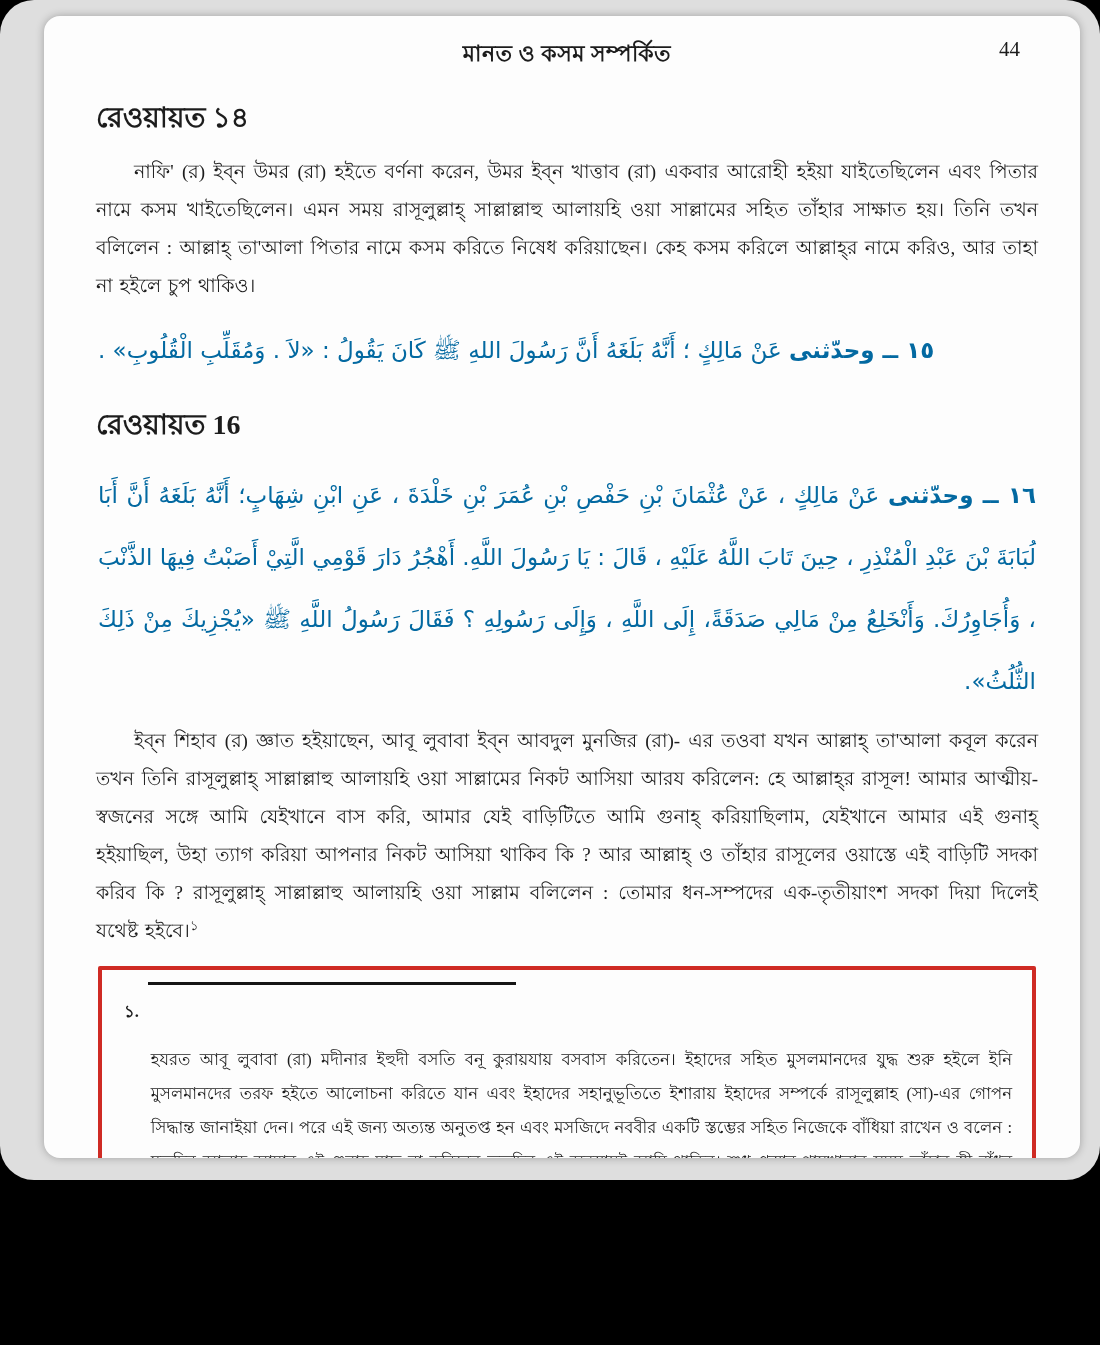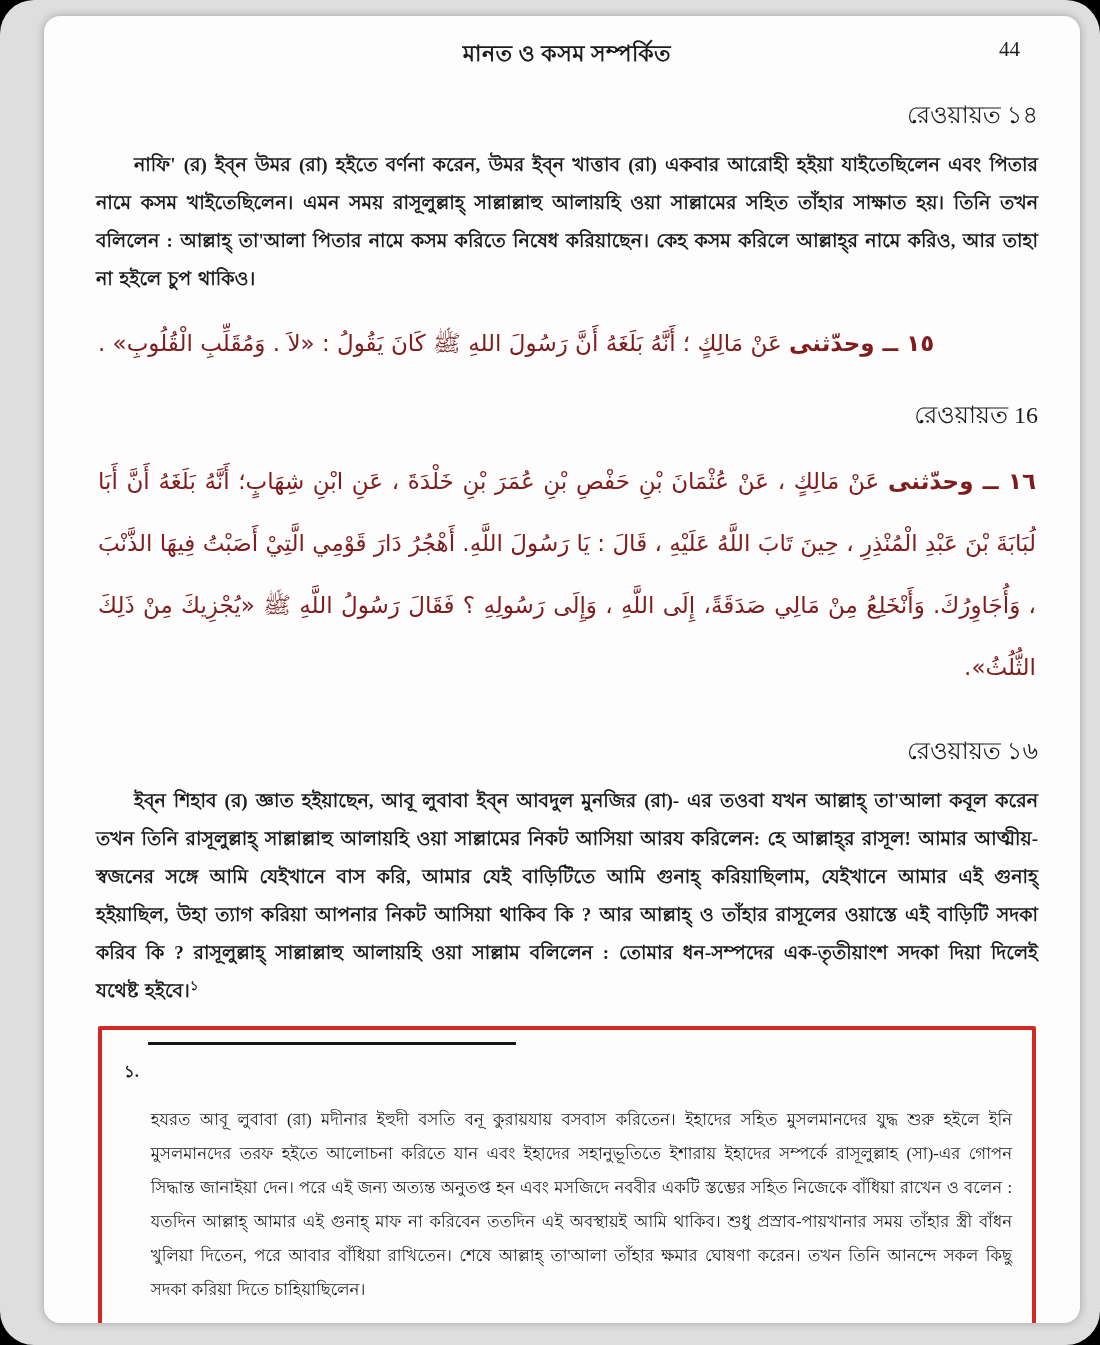--- a/index.html
+++ b/index.html
@@ -1,17 +1,17 @@
 <!DOCTYPE html>
 <html lang="bn"><head>
 <meta charset="utf-8">
 <style>
   html,body{margin:0;padding:0;background:#000;}
   .canvas{
-    position:relative;width:1100px;height:1345px;overflow:hidden;
+    position:relative;width:1100px;height:1180px;overflow:hidden;
     background:#000;
     font-family:"Liberation Serif","DejaVu Serif",serif;
   }
   .frame{
     position:absolute;inset:0;background:#dedede;border-radius:34px;
   }
   .sheet{
     position:absolute;left:44px;top:16px;right:20px;bottom:22px;
     background:#fdfdfd;border-radius:16px;
     box-shadow:0 0 8px rgba(0,0,0,.28);
@@ -23,35 +23,35 @@
   }
   
   .pg-header{position:relative;height:34px;margin-bottom:26px;}
   .pg-title{
     position:absolute;left:0;right:0;text-align:center;
     font-weight:bold;font-size:22px;letter-spacing:.5px;
   }
   .pg-num{position:absolute;right:18px;top:1px;font-size:21px;}
   
   .sec-heading{
-    font-weight:normal;font-size:24px;margin:22px 0 10px 0;text-align:right;
+    font-weight:bold;font-size:28px;margin:22px 0 10px 0;
   }
   .bn-para{
     font-size:19px;line-height:38px;text-align:justify;
-    text-indent:38px;margin:0 0 6px 0;word-spacing:2px;font-weight:bold;
+    text-indent:38px;margin:0 0 6px 0;word-spacing:2px;
   }
   sup.fn-ref{font-size:13px;line-height:0;}
   
   .ar-block{
     direction:rtl;unicode-bidi:embed;
     font-family:"DejaVu Sans",sans-serif;
     font-size:23px;line-height:62px;
     text-align:justify;
     margin:14px 2px 10px 2px;
-    color:#7f1d1d;
+    color:#0369a1;
   }
   .ar-block .ar-lead{font-weight:bold;}
   .ar-15{text-align-last:left;}
   .ar-16{text-align-last:auto;}
   
   .footnote-box{
     margin:16px 2px 0 2px;
     border:4px solid #cf2b24;border-radius:2px;
     padding:8px 20px 16px 22px;
   }
@@ -82,21 +82,20 @@
 
         <div class="sec-heading">রেওয়ায়ত ১৪</div>
         <p class="bn-para">নাফি' (র) ইব্‌ন উমর (রা) হইতে বর্ণনা করেন, উমর ইব্‌ন খাত্তাব (রা) একবার আরোহী হইয়া যাইতেছিলেন এবং পিতার নামে কসম খাইতেছিলেন। এমন সময় রাসূলুল্লাহ্ সাল্লাল্লাহু আলায়হি ওয়া সাল্লামের সহিত তাঁহার সাক্ষাত হয়। তিনি তখন বলিলেন : আল্লাহ্ তা'আলা পিতার নামে কসম করিতে নিষেধ করিয়াছেন। কেহ কসম করিলে আল্লাহ্‌র নামে করিও, আর তাহা না হইলে চুপ থাকিও।</p>
 
         <div class="ar-block ar-15"><span class="ar-lead">١٥ ــ وحدّثنى</span><span> عَنْ مَالِكٍ ؛ أَنَّهُ بَلَغَهُ أَنَّ رَسُولَ اللهِ ﷺ كَانَ يَقُولُ : «لاَ . وَمُقَلِّبِ الْقُلُوبِ» .</span></div>
 
         <div class="sec-heading">রেওয়ায়ত 16</div>
 
         <div class="ar-block ar-16"><span class="ar-lead">١٦ ــ وحدّثنى</span><span> عَنْ مَالِكٍ ، عَنْ عُثْمَانَ بْنِ حَفْصِ بْنِ عُمَرَ بْنِ خَلْدَةَ ، عَنِ ابْنِ شِهَابٍ؛ أَنَّهُ بَلَغَهُ أَنَّ أَبَا لُبَابَةَ بْنَ عَبْدِ الْمُنْذِرِ ، حِينَ تَابَ اللَّهُ عَلَيْهِ ، قَالَ : يَا رَسُولَ اللَّهِ. أَهْجُرُ دَارَ قَوْمِي الَّتِيْ أَصَبْتُ فِيهَا الذَّنْبَ ، وَأُجَاوِرُكَ. وَأَنْخَلِعُ مِنْ مَالِي صَدَقَةً، إِلَى اللَّهِ ، وَإِلَى رَسُولِهِ ؟ فَقَالَ رَسُولُ اللَّهِ ﷺ «يُجْزِيكَ مِنْ ذَلِكَ الثُّلُثُ».</span></div>
 
-        <div class="sec-heading" style="margin-top:34px;">রেওয়ায়ত ১৬</div>
         <p class="bn-para"><span>ইব্‌ন শিহাব (র) জ্ঞাত হইয়াছেন, আবূ লুবাবা ইব্‌ন আবদুল মুনজির (রা)- এর তওবা যখন আল্লাহ্ তা'আলা কবূল করেন তখন তিনি রাসূলুল্লাহ্ সাল্লাল্লাহু আলায়হি ওয়া সাল্লামের নিকট আসিয়া আরয করিলেন: হে আল্লাহ্‌র রাসূল! আমার আত্মীয়-স্বজনের সঙ্গে আমি যেইখানে বাস করি, আমার যেই বাড়িটিতে আমি গুনাহ্ করিয়াছিলাম, যেইখানে আমার এই গুনাহ্ হইয়াছিল, উহা ত্যাগ করিয়া আপনার নিকট আসিয়া থাকিব কি ? আর আল্লাহ্ ও তাঁহার রাসূলের ওয়াস্তে এই বাড়িটি সদকা করিব কি ? রাসূলুল্লাহ্ সাল্লাল্লাহু আলায়হি ওয়া সাল্লাম বলিলেন : তোমার ধন-সম্পদের এক-তৃতীয়াংশ সদকা দিয়া দিলেই যথেষ্ট হইবে।</span><sup class="fn-ref">১</sup></p>
 
         <div class="footnote-box">
           <hr class="fn-sep">
           <div class="fn-item">
             <span class="fn-marker">১.</span>
             <span class="fn-text">হযরত আবূ লুবাবা (রা) মদীনার ইহুদী বসতি বনূ কুরায়যায় বসবাস করিতেন। ইহাদের সহিত মুসলমানদের যুদ্ধ শুরু হইলে ইনি মুসলমানদের তরফ হইতে আলোচনা করিতে যান এবং ইহাদের সহানুভূতিতে ইশারায় ইহাদের সম্পর্কে রাসূলুল্লাহ (সা)-এর গোপন সিদ্ধান্ত জানাইয়া দেন। পরে এই জন্য অত্যন্ত অনুতপ্ত হন এবং মসজিদে নববীর একটি স্তম্ভের সহিত নিজেকে বাঁধিয়া রাখেন ও বলেন : যতদিন আল্লাহ্ আমার এই গুনাহ্ মাফ না করিবেন ততদিন এই অবস্থায়ই আমি থাকিব। শুধু প্রস্রাব-পায়খানার সময় তাঁহার স্ত্রী বাঁধন খুলিয়া দিতেন, পরে আবার বাঁধিয়া রাখিতেন। শেষে আল্লাহ্ তা'আলা তাঁহার ক্ষমার ঘোষণা করেন। তখন তিনি আনন্দে সকল কিছু সদকা করিয়া দিতে চাহিয়াছিলেন।</span>
           </div>
         </div>
 

